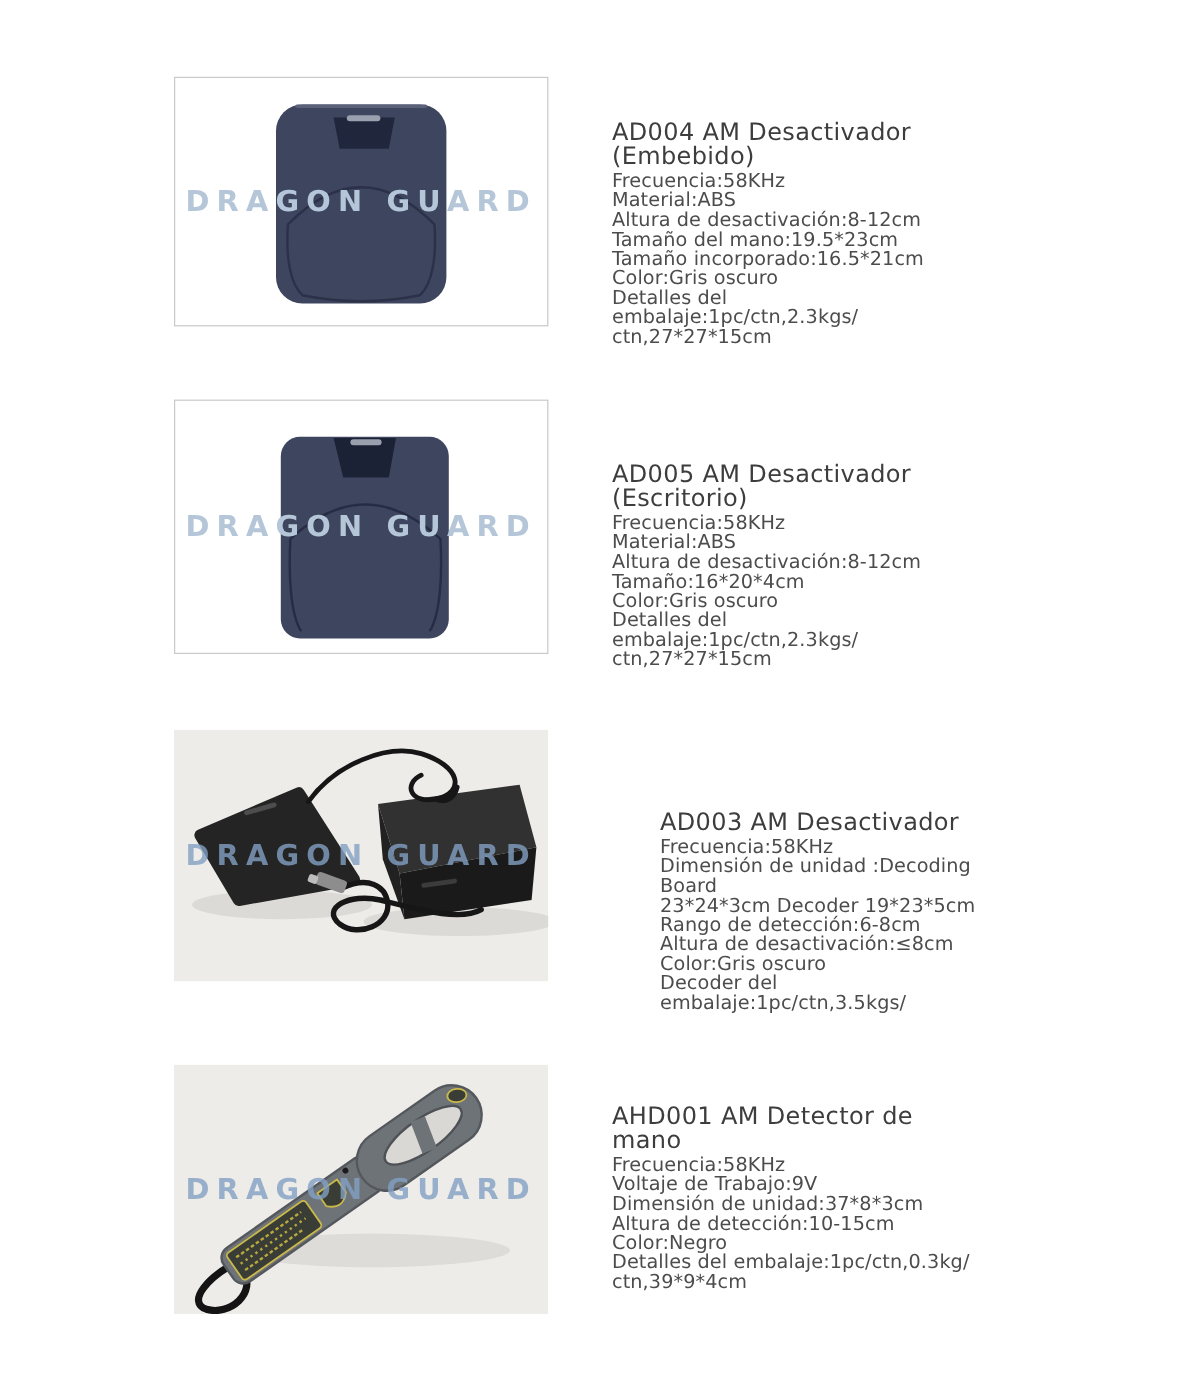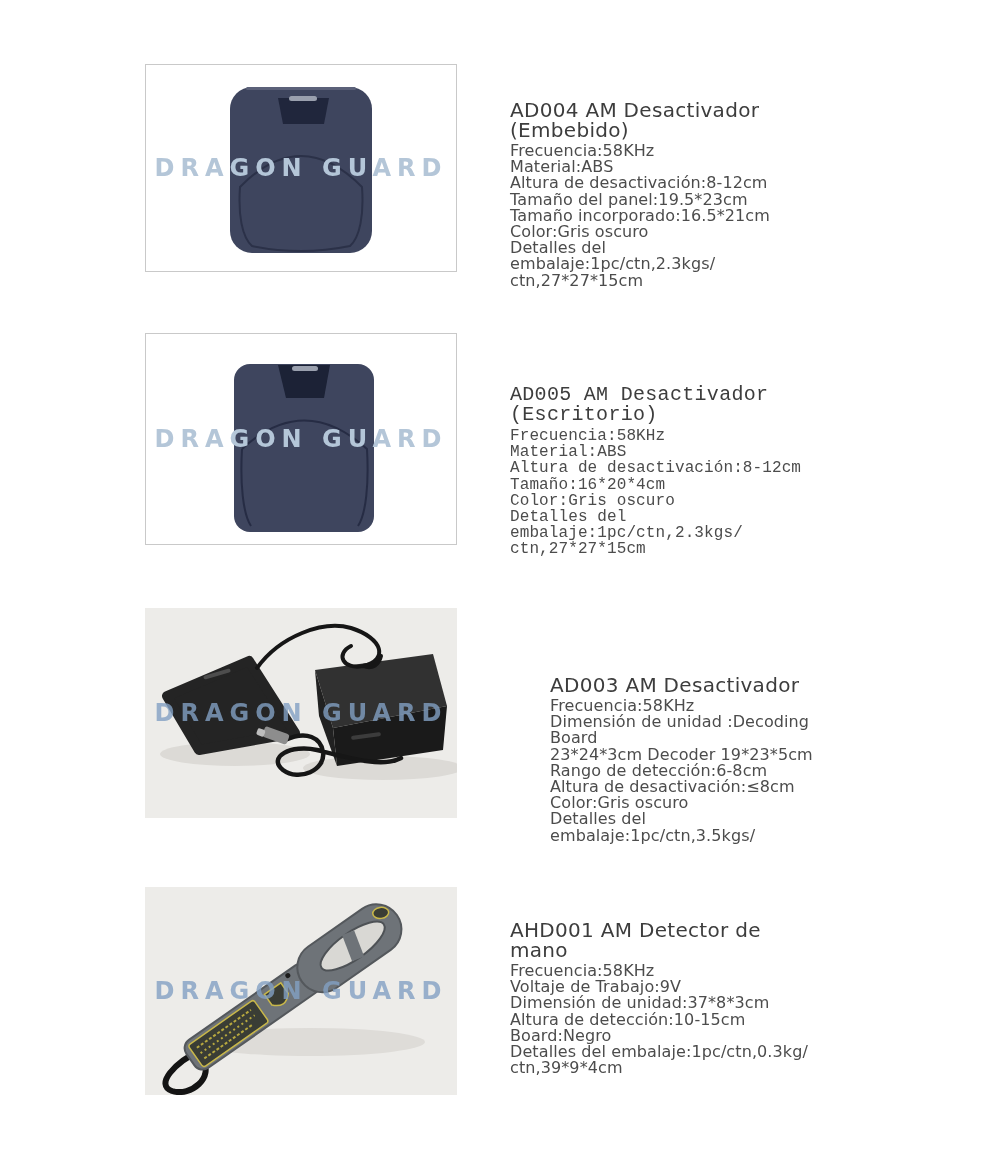--- a/index.html
+++ b/index.html
@@ -45,21 +45,21 @@
     letter-spacing:0.3px;
   }
   .specs{
     margin-top:3px;font-size:16px;line-height:16.2px;
     color:var(--body-color);letter-spacing:0.1px;
   }
   
   .p1 .photo{top:64px;height:208px;}
   .p1 .info{top:100px;}
   .p2 .photo{top:333px;height:212px;}
-  .p2 .info{top:385px;font-family:Liberation Mono, monospace;}
+  .p2 .info{top:385px;}
   .p3 .photo{top:608px;height:210px;}
   .p3 .info{top:675px;margin-left:40px;}
   .p4 .photo{top:887px;height:208px;}
   .p4 .info{top:920px;}
 </style>
 </head>
 <body>
 
 <section class="product p1">
   <figure class="photo framed" style="margin:0">
@@ -75,21 +75,21 @@
   </figure>
   <div class="info">
     <div class="title">
       <div>AD004 AM Desactivador</div>
       <div>(Embebido)</div>
     </div>
     <div class="specs">
       <div>Frecuencia:58KHz</div>
       <div>Material:ABS</div>
       <div>Altura de desactivación:8-12cm</div>
-      <div>Tamaño del panel:19.5*23cm</div>
+      <div>Tamaño del mano:19.5*23cm</div>
       <div>Tamaño incorporado:16.5*21cm</div>
       <div>Color:Gris oscuro</div>
       <div>Detalles del embalaje:1pc/ctn,2.3kgs/</div>
       <div>ctn,27*27*15cm</div>
     </div>
   </div>
 </section>
 
 <section class="product p2">
   <figure class="photo framed" style="margin:0">
@@ -145,21 +145,21 @@
     <div class="title">
       <div>AD003 AM Desactivador</div>
     </div>
     <div class="specs">
       <div>Frecuencia:58KHz</div>
       <div>Dimensión de unidad :Decoding Board</div>
       <div>23*24*3cm Decoder 19*23*5cm</div>
       <div>Rango de detección:6-8cm</div>
       <div>Altura de desactivación:≤8cm</div>
       <div>Color:Gris oscuro</div>
-      <div>Detalles del embalaje:1pc/ctn,3.5kgs/</div>
+      <div>Decoder del embalaje:1pc/ctn,3.5kgs/</div>
     </div>
   </div>
 </section>
 
 <section class="product p4">
   <figure class="photo photo-real" style="margin:0">
     <svg viewBox="0 0 312 208" aria-hidden="true">
       <rect width="312" height="208" fill="var(--photo-bg)"></rect>
       <ellipse cx="165" cy="155" rx="115" ry="14" fill="#dedcd8"></ellipse>
 
@@ -186,18 +186,18 @@
   </figure>
   <div class="info">
     <div class="title">
       <div>AHD001 AM Detector de mano</div>
     </div>
     <div class="specs">
       <div>Frecuencia:58KHz</div>
       <div>Voltaje de Trabajo:9V</div>
       <div>Dimensión de unidad:37*8*3cm</div>
       <div>Altura de detección:10-15cm</div>
-      <div>Board:Negro</div>
+      <div>Color:Negro</div>
       <div>Detalles del embalaje:1pc/ctn,0.3kg/</div>
       <div>ctn,39*9*4cm</div>
     </div>
   </div>
 </section>
 
 </body></html>

